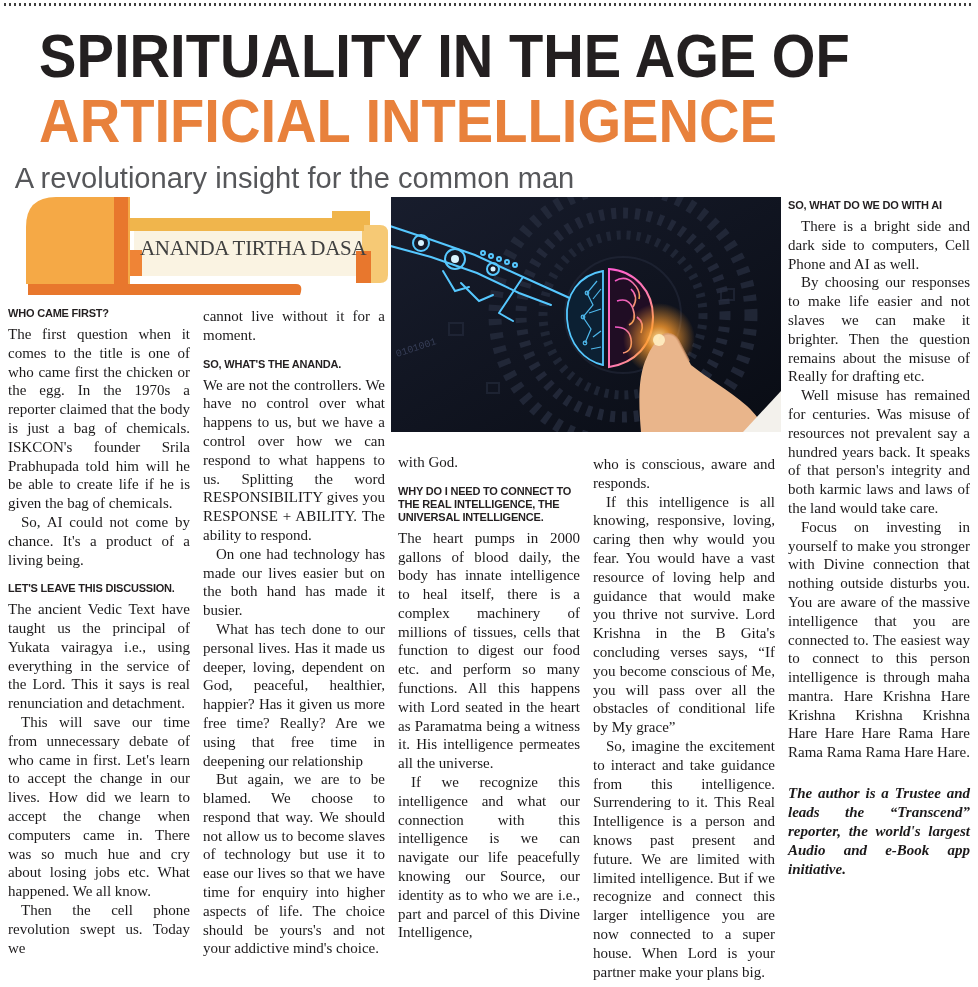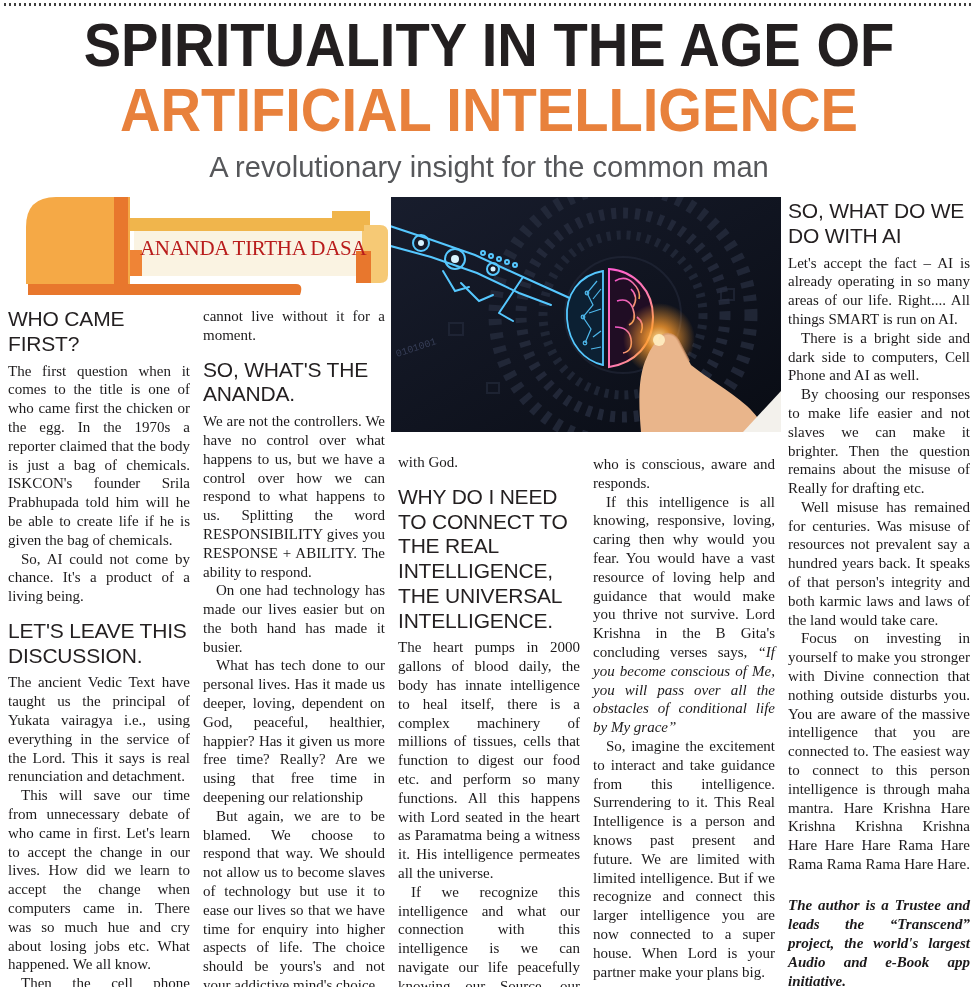--- a/index.html
+++ b/index.html
@@ -1,51 +1,51 @@
 <!DOCTYPE html>
 <html lang="en"><head>
 <meta charset="utf-8">
 <style>
   html,body{margin:0;padding:0;background:#fff;}
   .page{position:relative;width:978px;height:987px;background:#ffffff;overflow:hidden;
         font-family:"Liberation Serif",serif;color:#1c1a1b;}
   .top-rule{position:absolute;left:4px;top:3px;width:970px;height:3px;
     background-image:repeating-linear-gradient(90deg,#3f3f3f 0 2px,transparent 2px 5px);}
-  header{position:absolute;left:0;top:14px;width:978px;text-align:center;}
+  header{position:absolute;left:0;top:25px;width:978px;text-align:left;}
   .t1,.t2{margin:0;font-family:"Liberation Sans",sans-serif;font-weight:700;
     font-size:61px;line-height:1.02;letter-spacing:0px;transform:scaleX(.92);white-space:nowrap;}
   .t1{color:#231f20;}
   .t2{color:#e8813c;margin-top:3px;}
   .sub{margin-top:9px;font-family:"Liberation Sans",sans-serif;font-weight:400;
     font-size:30px;color:#56575a;transform:scaleX(.97);white-space:nowrap;}
   .body{position:absolute;left:0;top:195px;width:978px;height:792px;overflow:hidden;}
 
   
   .banner{position:absolute;left:12px;top:0;width:377px;height:104px;}
   .banner svg{display:block;}
   .banner-name{position:absolute;left:128px;top:41px;width:224px;text-align:center;
-    font-family:"Liberation Serif",serif;font-size:21px;letter-spacing:-.3px;color:#b91c1c;white-space:nowrap;}
+    font-family:"Liberation Serif",serif;font-size:21px;letter-spacing:-.3px;color:#404040;white-space:nowrap;}
 
   
   .hero{position:absolute;left:391px;top:2px;width:390px;height:235px;}
   .hero svg{display:block;}
 
   
   .cols{position:absolute;left:8px;top:0;width:962px;height:792px;display:flex;gap:13px;}
   .col{flex:1 1 0;min-width:0;hyphens:auto;}
   .col1,.col2{padding-top:112px;}
   .col3{padding-top:258px;}
   .col4{padding-top:260px;}
   .col5{padding-top:4px;}
-  h3{margin:13px 0 5px;font-family:"Liberation Sans",sans-serif;font-weight:400;
-     font-size:21px;line-height:1.18;letter-spacing:-.2px;color:#231f20;}
+  h3{margin:13px 0 5px;font-family:"Liberation Sans",sans-serif;font-weight:700;
+     font-size:11px;line-height:1.18;letter-spacing:-.2px;color:#231f20;}
   .col1 h3:first-child,.col5 h3:first-child{margin-top:0;}
   p{margin:0;font-size:15px;line-height:18.8px;text-align:justify;text-indent:13px;}
   p.ni{text-indent:0;}
-  .quote{font-style:italic;}
+  .quote{}
   .note{margin-top:22px;font-style:italic;font-weight:700;line-height:19px;text-indent:0;}
 </style>
 </head>
 <body>
 
 <div class="page">
   <div class="top-rule"></div>
 
   <header>
     <div class="t1">SPIRITUALITY IN THE AGE OF</div>
@@ -176,23 +176,22 @@
       </div>
 
       <div class="col col4">
         <p class="ni">who is conscious, aware and responds.</p>
         <p><span>If this intelligence is all knowing, responsive, loving, caring then why would you fear. You would have a vast resource of loving help and guidance that would make you thrive not survive. Lord Krishna in the B Gita's concluding verses says, </span><span class="quote">“If you become conscious of Me, you will pass over all the obstacles of conditional life by My grace”</span></p>
         <p>So, imagine the excitement to interact and take guidance from this intelligence. Surrendering to it. This Real Intelligence is a person and knows past present and future. We are limited with limited intelligence. But if we recognize and connect this larger intelligence you are now connected to a super house. When Lord is your partner make your plans big.</p>
       </div>
 
       <div class="col col5">
         <h3>SO, WHAT DO WE DO WITH AI</h3>
-        <p class="ni">Let's accept the fact – AI is already operating in so many areas of our life. Right.... All things SMART is run on AI.</p>
         <p>There is a bright side and dark side to computers, Cell Phone and AI as well.</p>
         <p>By choosing our responses to make life easier and not slaves we can make it brighter. Then the question remains about the misuse of Really for drafting etc.</p>
         <p>Well misuse has remained for centuries. Was misuse of resources not prevalent say a hundred years back. It speaks of that person's integrity and both karmic laws and laws of the land would take care.</p>
         <p>Focus on investing in yourself to make you stronger with Divine connection that nothing outside disturbs you. You are aware of the massive intelligence that you are connected to. The easiest way to connect to this person intelligence is through maha mantra. Hare Krishna Hare Krishna Krishna Krishna Hare Hare Hare Rama Hare Rama Rama Rama Hare Hare.</p>
-        <p class="note">The author is a Trustee and leads the “Transcend” project, the world's largest Audio and e-Book app initiative.</p>
+        <p class="note">The author is a Trustee and leads the “Transcend” reporter, the world's largest Audio and e-Book app initiative.</p>
       </div>
 
     </div>
   </div>
 </div>
 
 </body></html>

